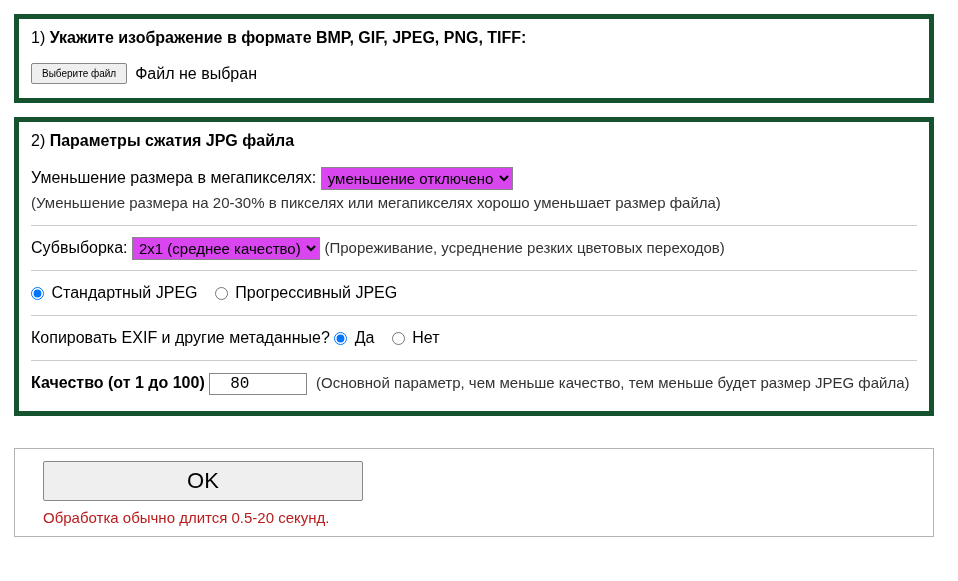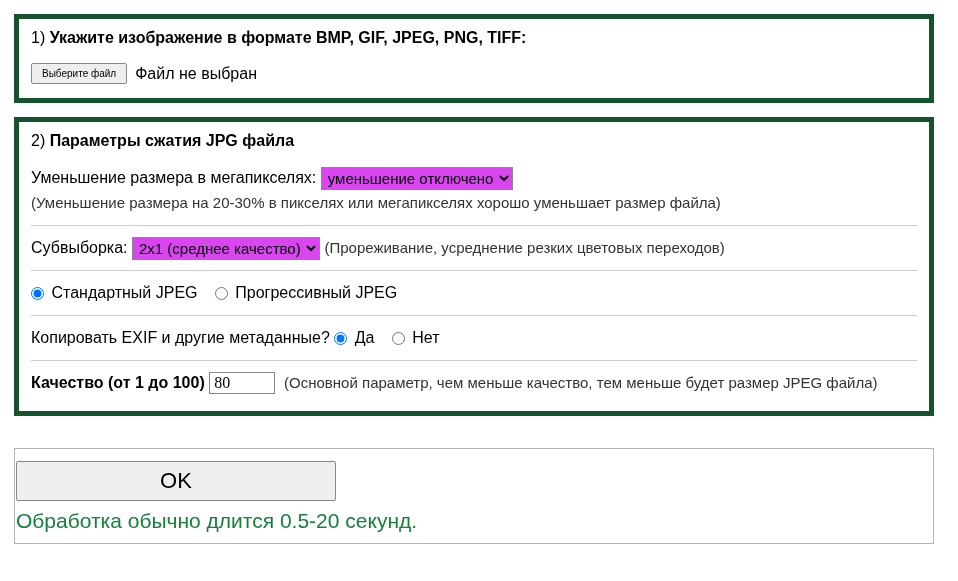--- a/index.html
+++ b/index.html
@@ -59,54 +59,54 @@
   }
   select {
     font-size: 15px;
     padding: 1px 2px;
     border: 1px solid #888;
     background: #d946ef;
     font-family: Arial, sans-serif;
   }
   input[type="text"] {
     font-size: 16px;
-    padding: 1px 4px;
+    padding: 1px 20px;
     border: 1px solid #888;
     width: 56px;
-    font-family: Liberation Serif, serif;
+    font-family: Liberation Mono, monospace;
   }
   label {
     cursor: pointer;
   }
   a.link {
     color: #0000ee;
     text-decoration: underline;
   }
   .ok-panel {
     border: 1px solid #b3b3b3;
-    padding: 12px 12px 10px 1px;
+    padding: 12px 12px 10px 28px;
     width: 920px;
     box-sizing: border-box;
     margin-top: 32px;
   }
   .ok-btn {
     display: block;
     width: 320px;
     font-size: 22px;
     padding: 6px 0;
     background: #efefef;
     border: 1px solid #888;
     border-radius: 2px;
     cursor: pointer;
     font-family: Arial, sans-serif;
     margin-bottom: 8px;
   }
   .ok-hint {
-    font-size: 21px;
-    color: #15803d;
+    font-size: 15px;
+    color: #b91c1c;
   }
   .inline {
     display: inline-block;
     vertical-align: middle;
   }
   input[type="radio"] {
     margin: 0 3px 0 0;
     vertical-align: middle;
     accent-color: #0075ff;
   }

